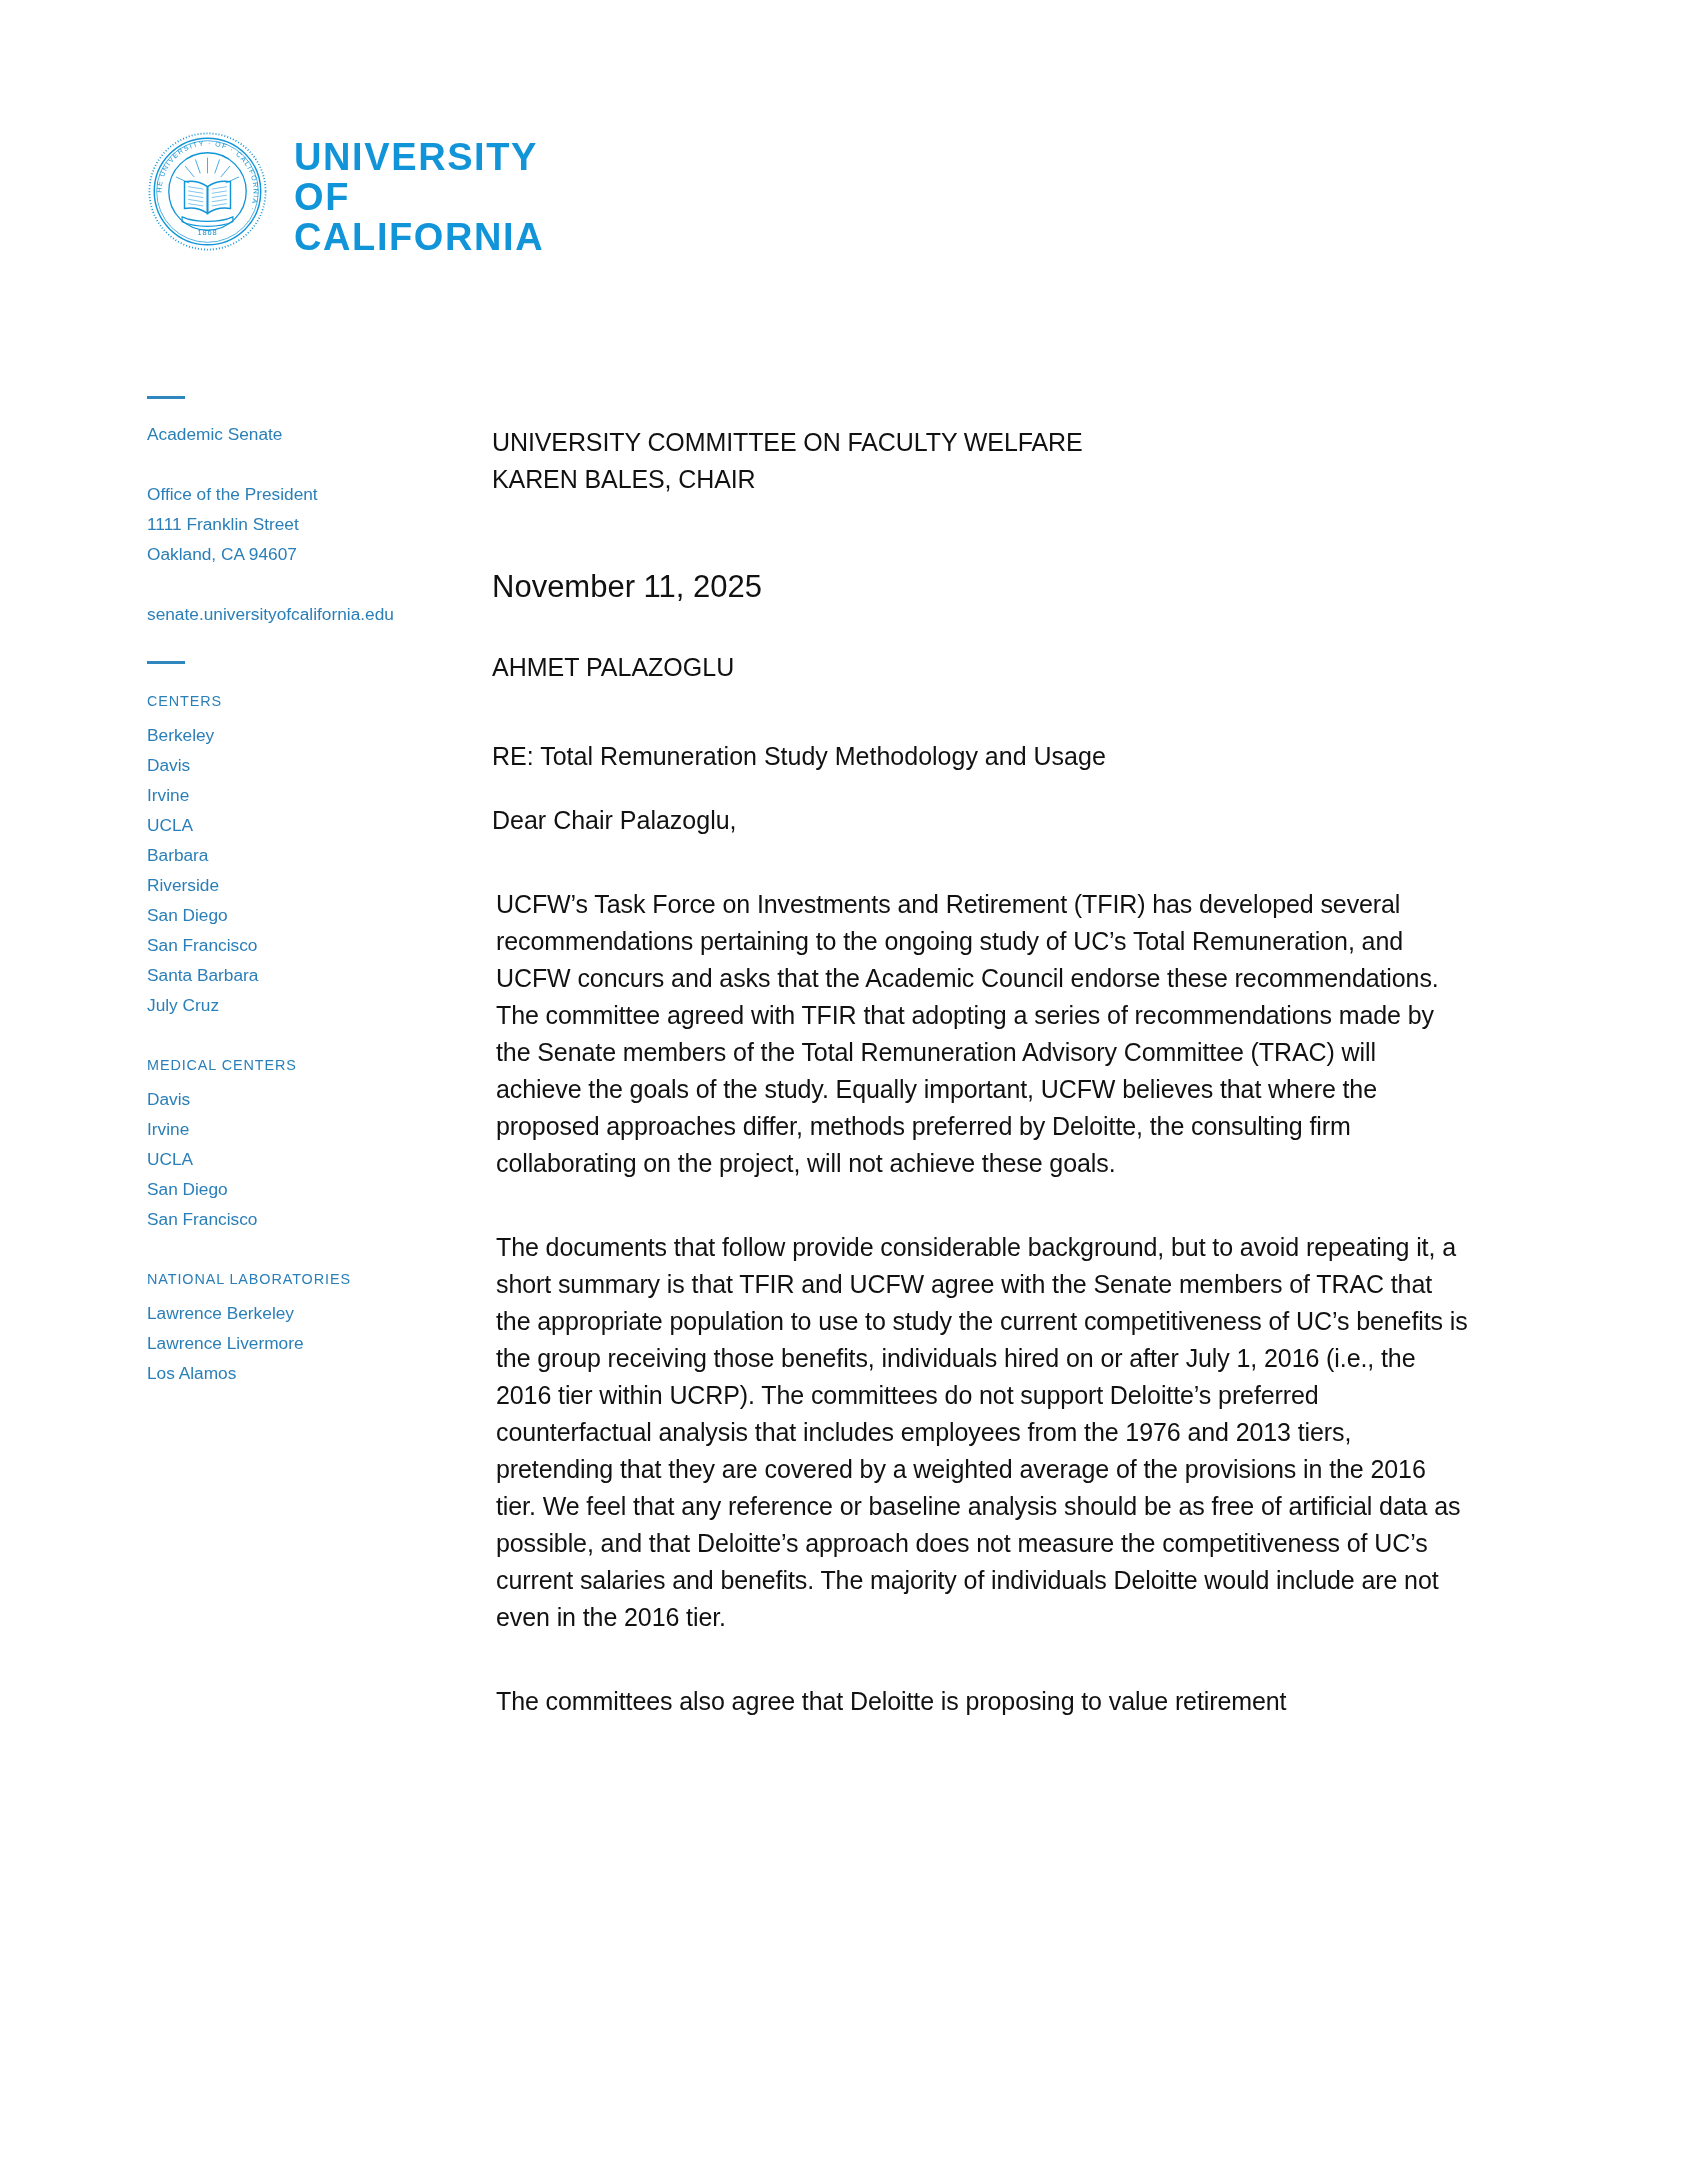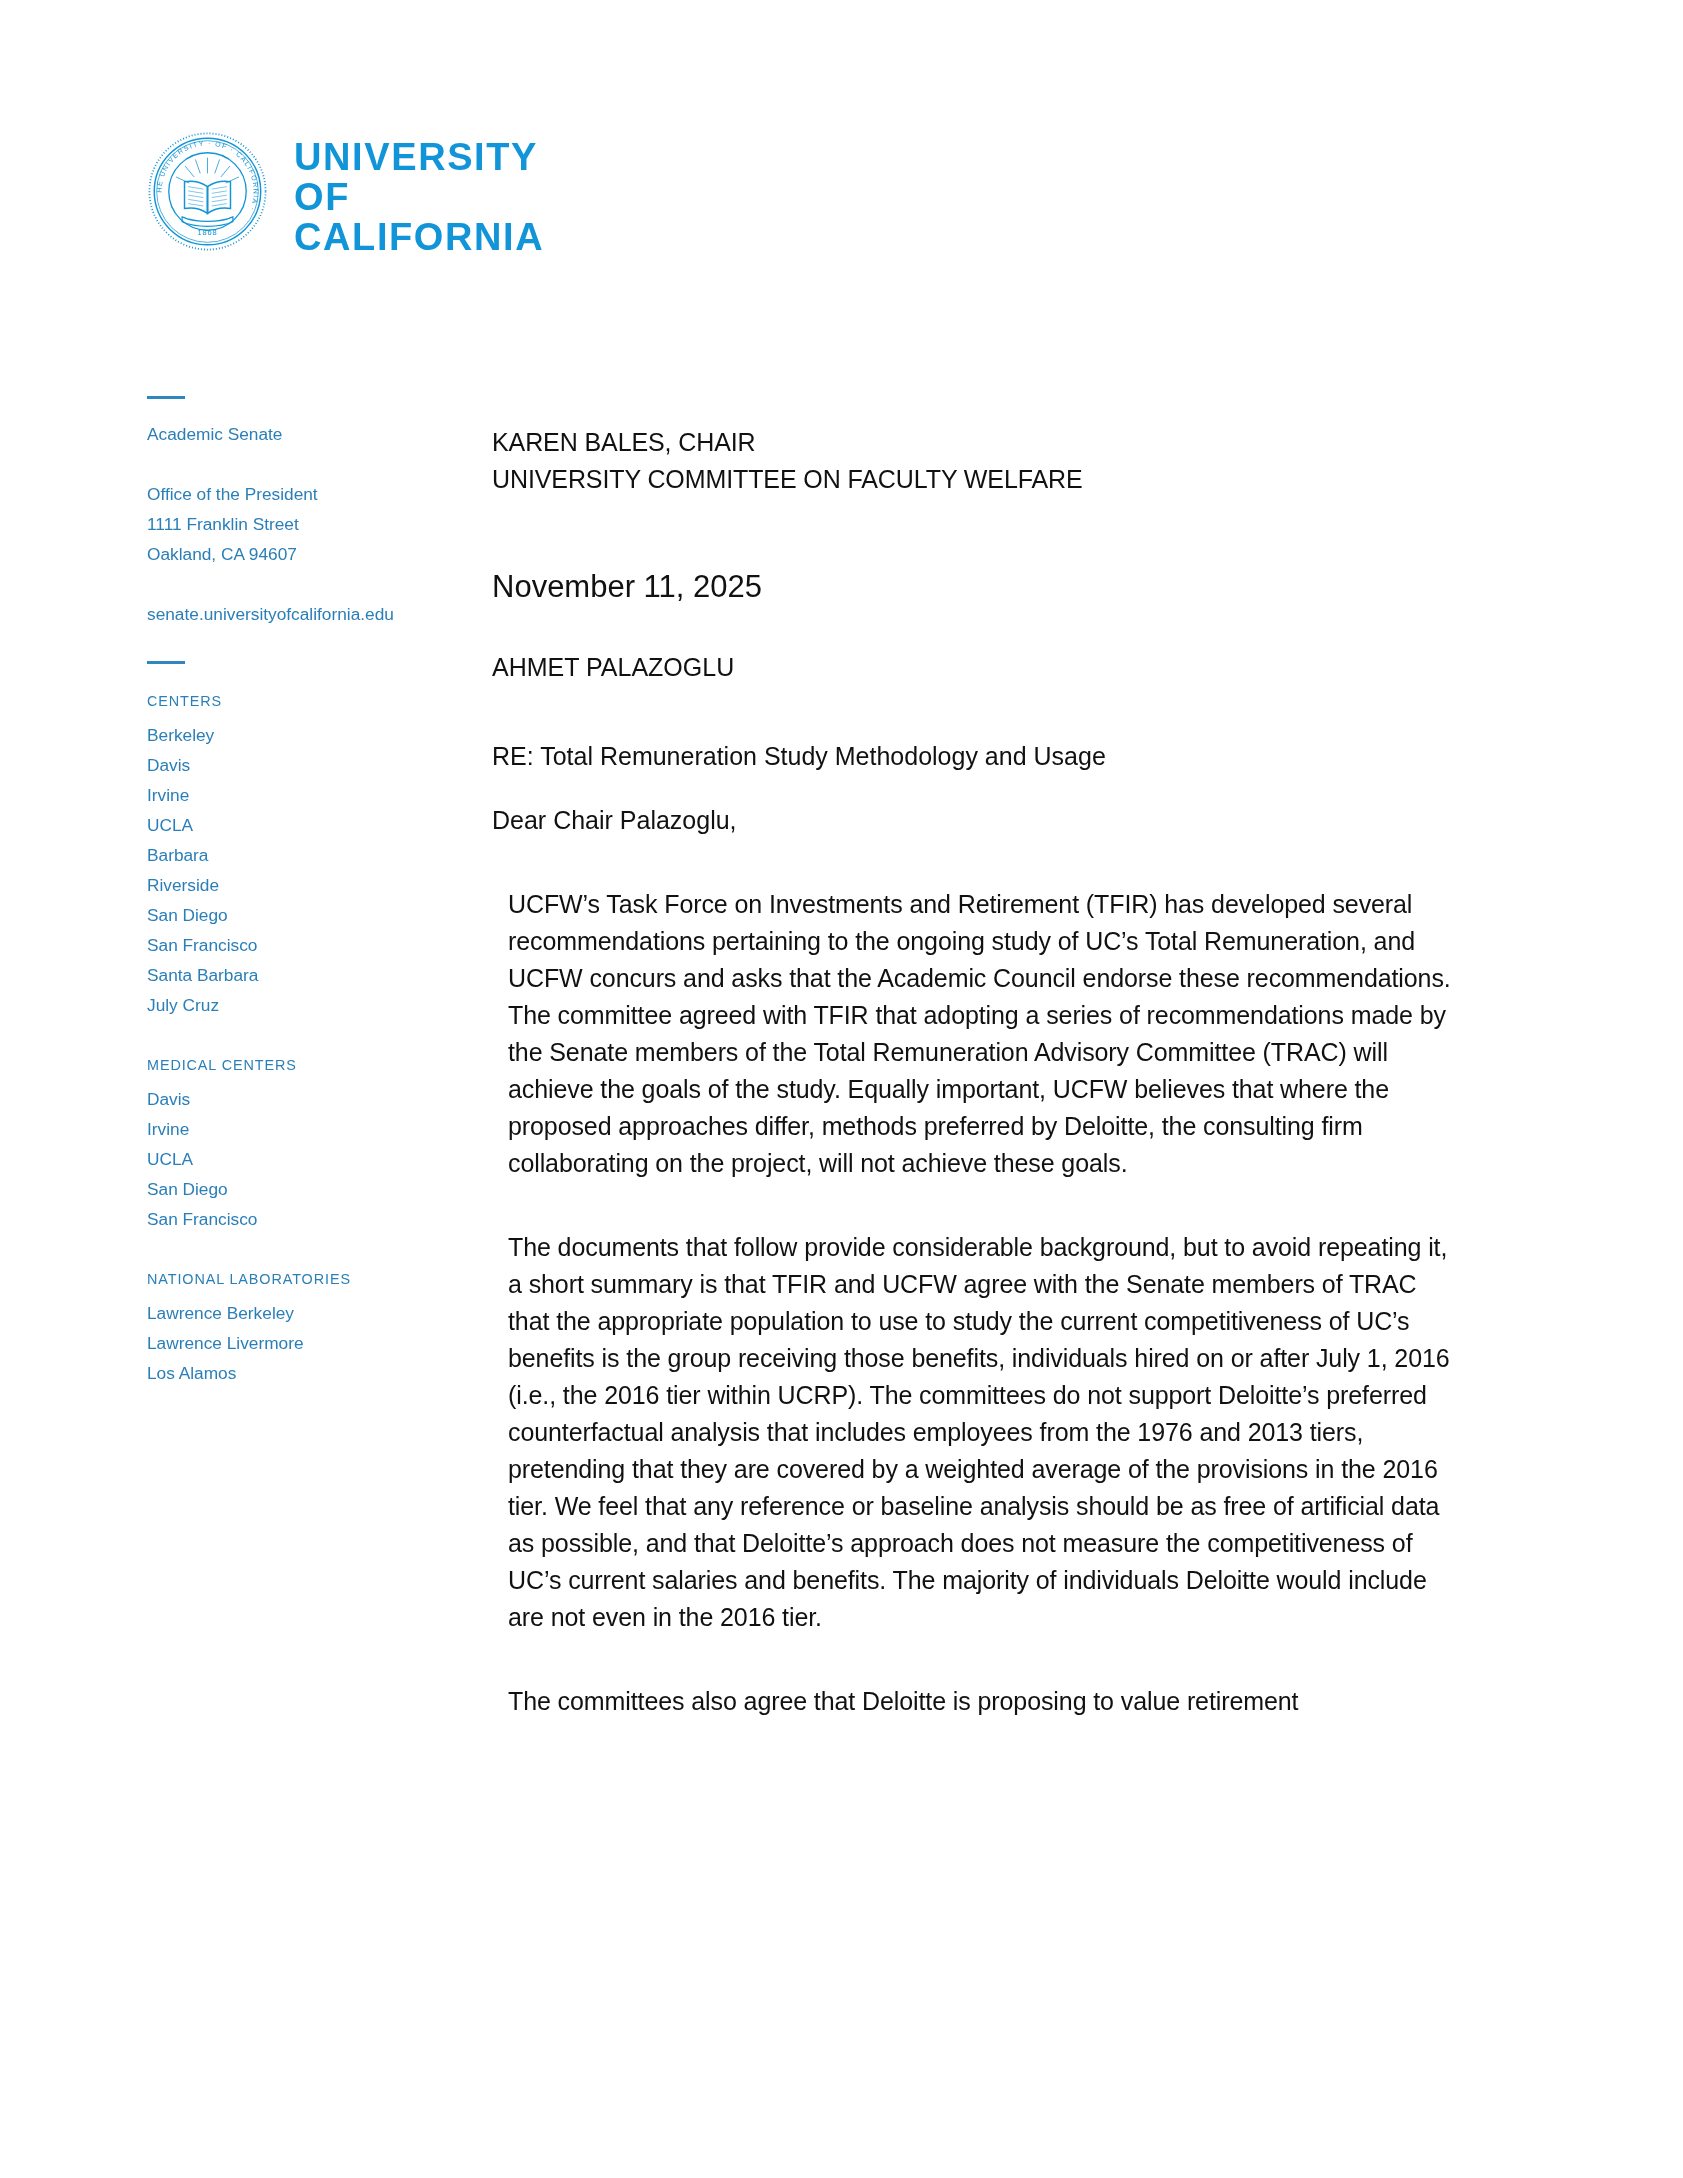--- a/index.html
+++ b/index.html
@@ -117,21 +117,21 @@
     margin-top: 52px;
   }
   .salutation {
     font-size: 25px;
     line-height: 37px;
     margin-top: 27px;
   }
   p.body-para {
     font-size: 25px;
     line-height: 37px;
-    margin: 16px;
+    margin: 4px;
     margin-top: 47px;
     text-align: left;
     letter-spacing: -0.1px;
   }
 </style>
 </head>
 <body>
 
 <div class="page">
 
@@ -238,22 +238,22 @@
       <div class="sb-line">Lawrence Berkeley</div>
       <div class="sb-line">Lawrence Livermore</div>
       <div class="sb-line">Los Alamos</div>
     </div>
 
   </div>
 
   <div class="content">
 
     <div>
+      <div class="hdr">UNIVERSITY COMMITTEE ON FACULTY WELFARE</div>
       <div class="hdr">KAREN BALES, CHAIR</div>
-      <div class="hdr">UNIVERSITY COMMITTEE ON FACULTY WELFARE</div>
     </div>
 
     <div class="date">November 11, 2025</div>
 
     <div>
       <div class="recipient">AHMET PALAZOGLU</div>
     </div>
 
     <div class="subject">RE: Total Remuneration Study Methodology and Usage</div>
 

